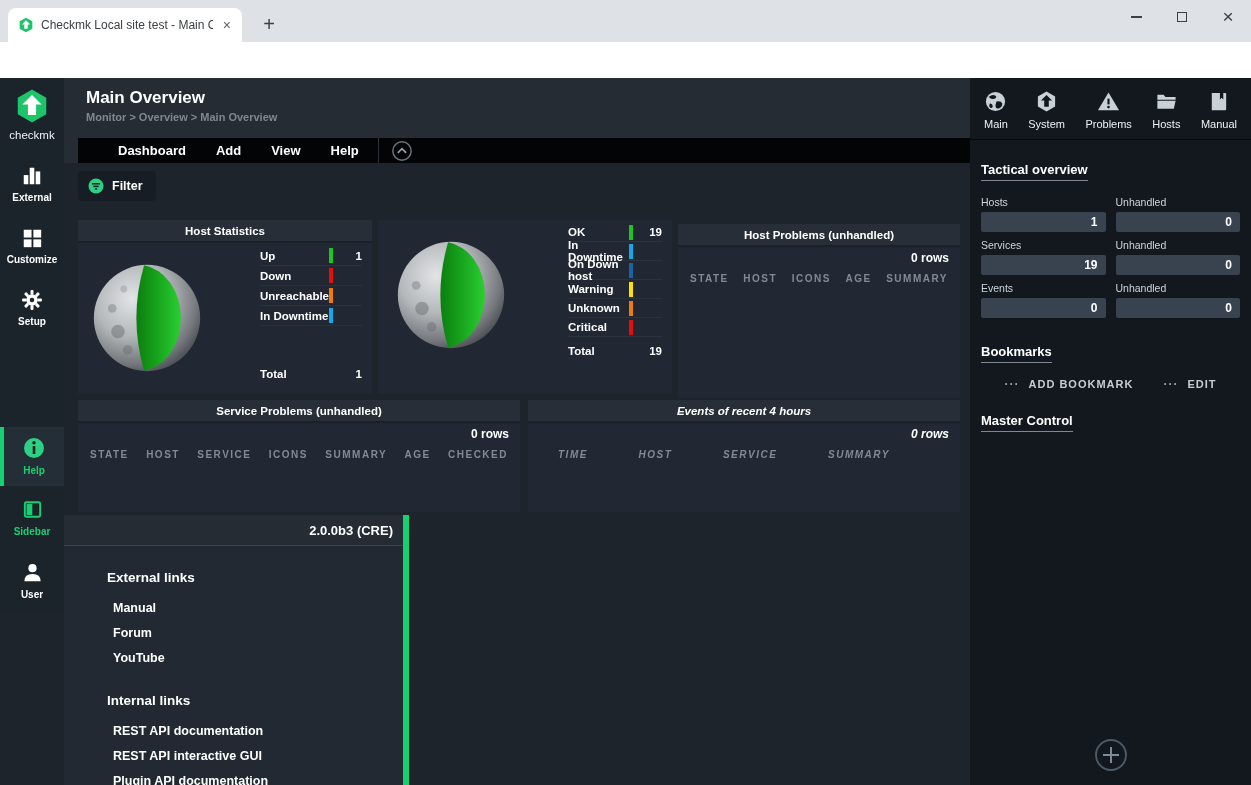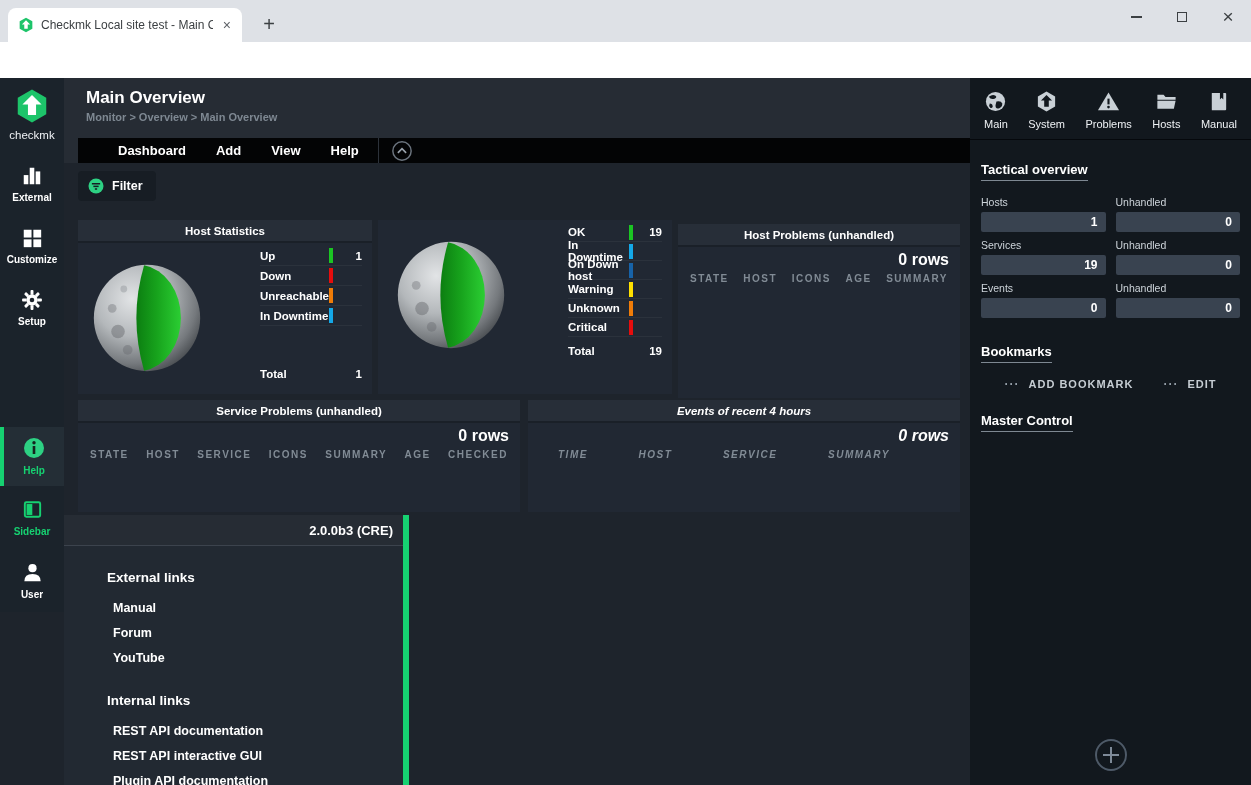--- a/index.html
+++ b/index.html
@@ -74,21 +74,21 @@
   .globe-box { width:146px; display:flex; align-items:center; justify-content:center; }
   .legend { flex:1; display:flex; flex-direction:column; padding:3px 10px 6px 0; }
   .leg-row { display:flex; align-items:center; border-bottom:1px solid #2b323c; }
   .leg-row.h20 { height:20px; } .leg-row.h19 { height:19px; }
   .leg-label { flex:1; font-size:11.5px; font-weight:bold; color:#ffffff; }
   .leg-bar { width:4px; height:15px; margin-right:7px; }
   .leg-val { width:22px; text-align:right; font-size:11.5px; font-weight:bold; color:#ffffff; }
   .leg-total { display:flex; align-items:center; height:24px; margin-top:auto; border-bottom:none; }
 
   .table-body { position:relative; height:88px; }
-  .rowcount { position:absolute; top:4px; right:11px; font-size:16px; font-weight:bold; color:#ffffff; }
+  .rowcount { position:absolute; top:4px; right:11px; font-size:12px; font-weight:bold; color:#ffffff; }
   .cols { display:flex; justify-content:space-between; padding:26px 12px 0 12px; }
   .cols.ev { padding:26px 70px 0 30px; }
   .col-h { font-size:10px; font-weight:bold; color:#818b95; letter-spacing:1.5px; white-space:nowrap; }
 
   .p-info { left:0; top:437px; width:345px; height:270px; background:#222932; }
   .info-header { height:31px; background:#262c34; border-bottom:1px solid #3c434d; text-align:right;
                  font-size:13px; font-weight:bold; color:#ffffff; line-height:31px; padding-right:16px; }
   .info-body { padding:24px 0 0 43px; }
   .link-head { font-size:13.5px; font-weight:bold; color:#ffffff; margin-bottom:11px; }
   .link-item { font-size:12.5px; font-weight:bold; color:#ffffff; margin:0 0 0 6px; padding:5px 0 6px 0; }

